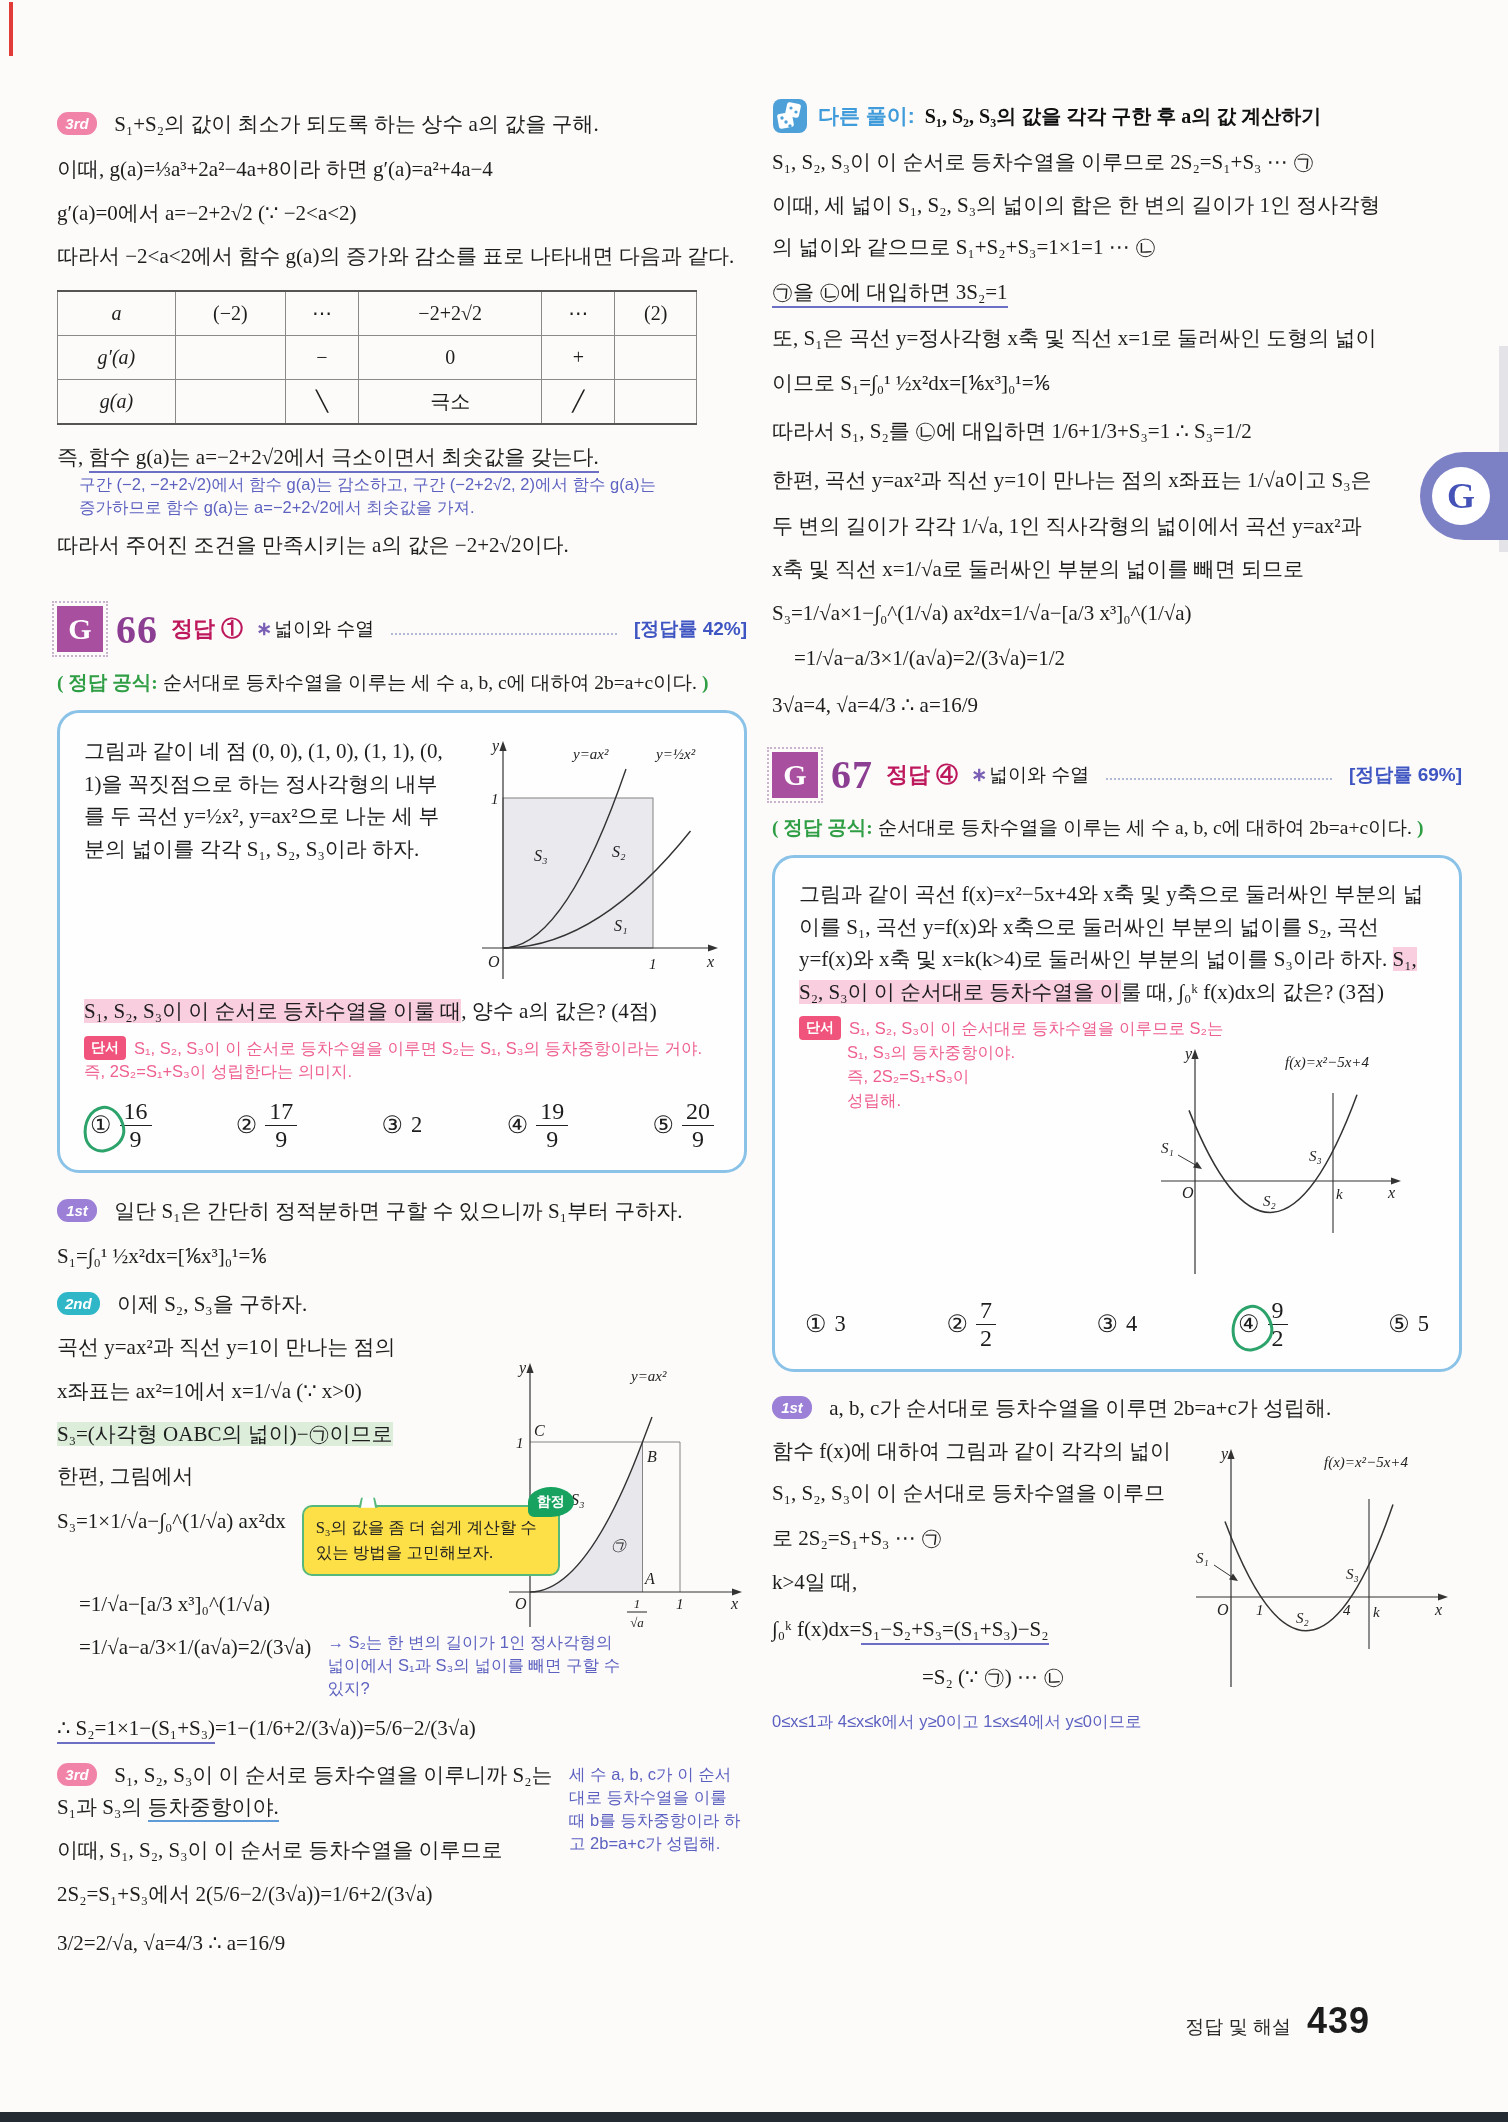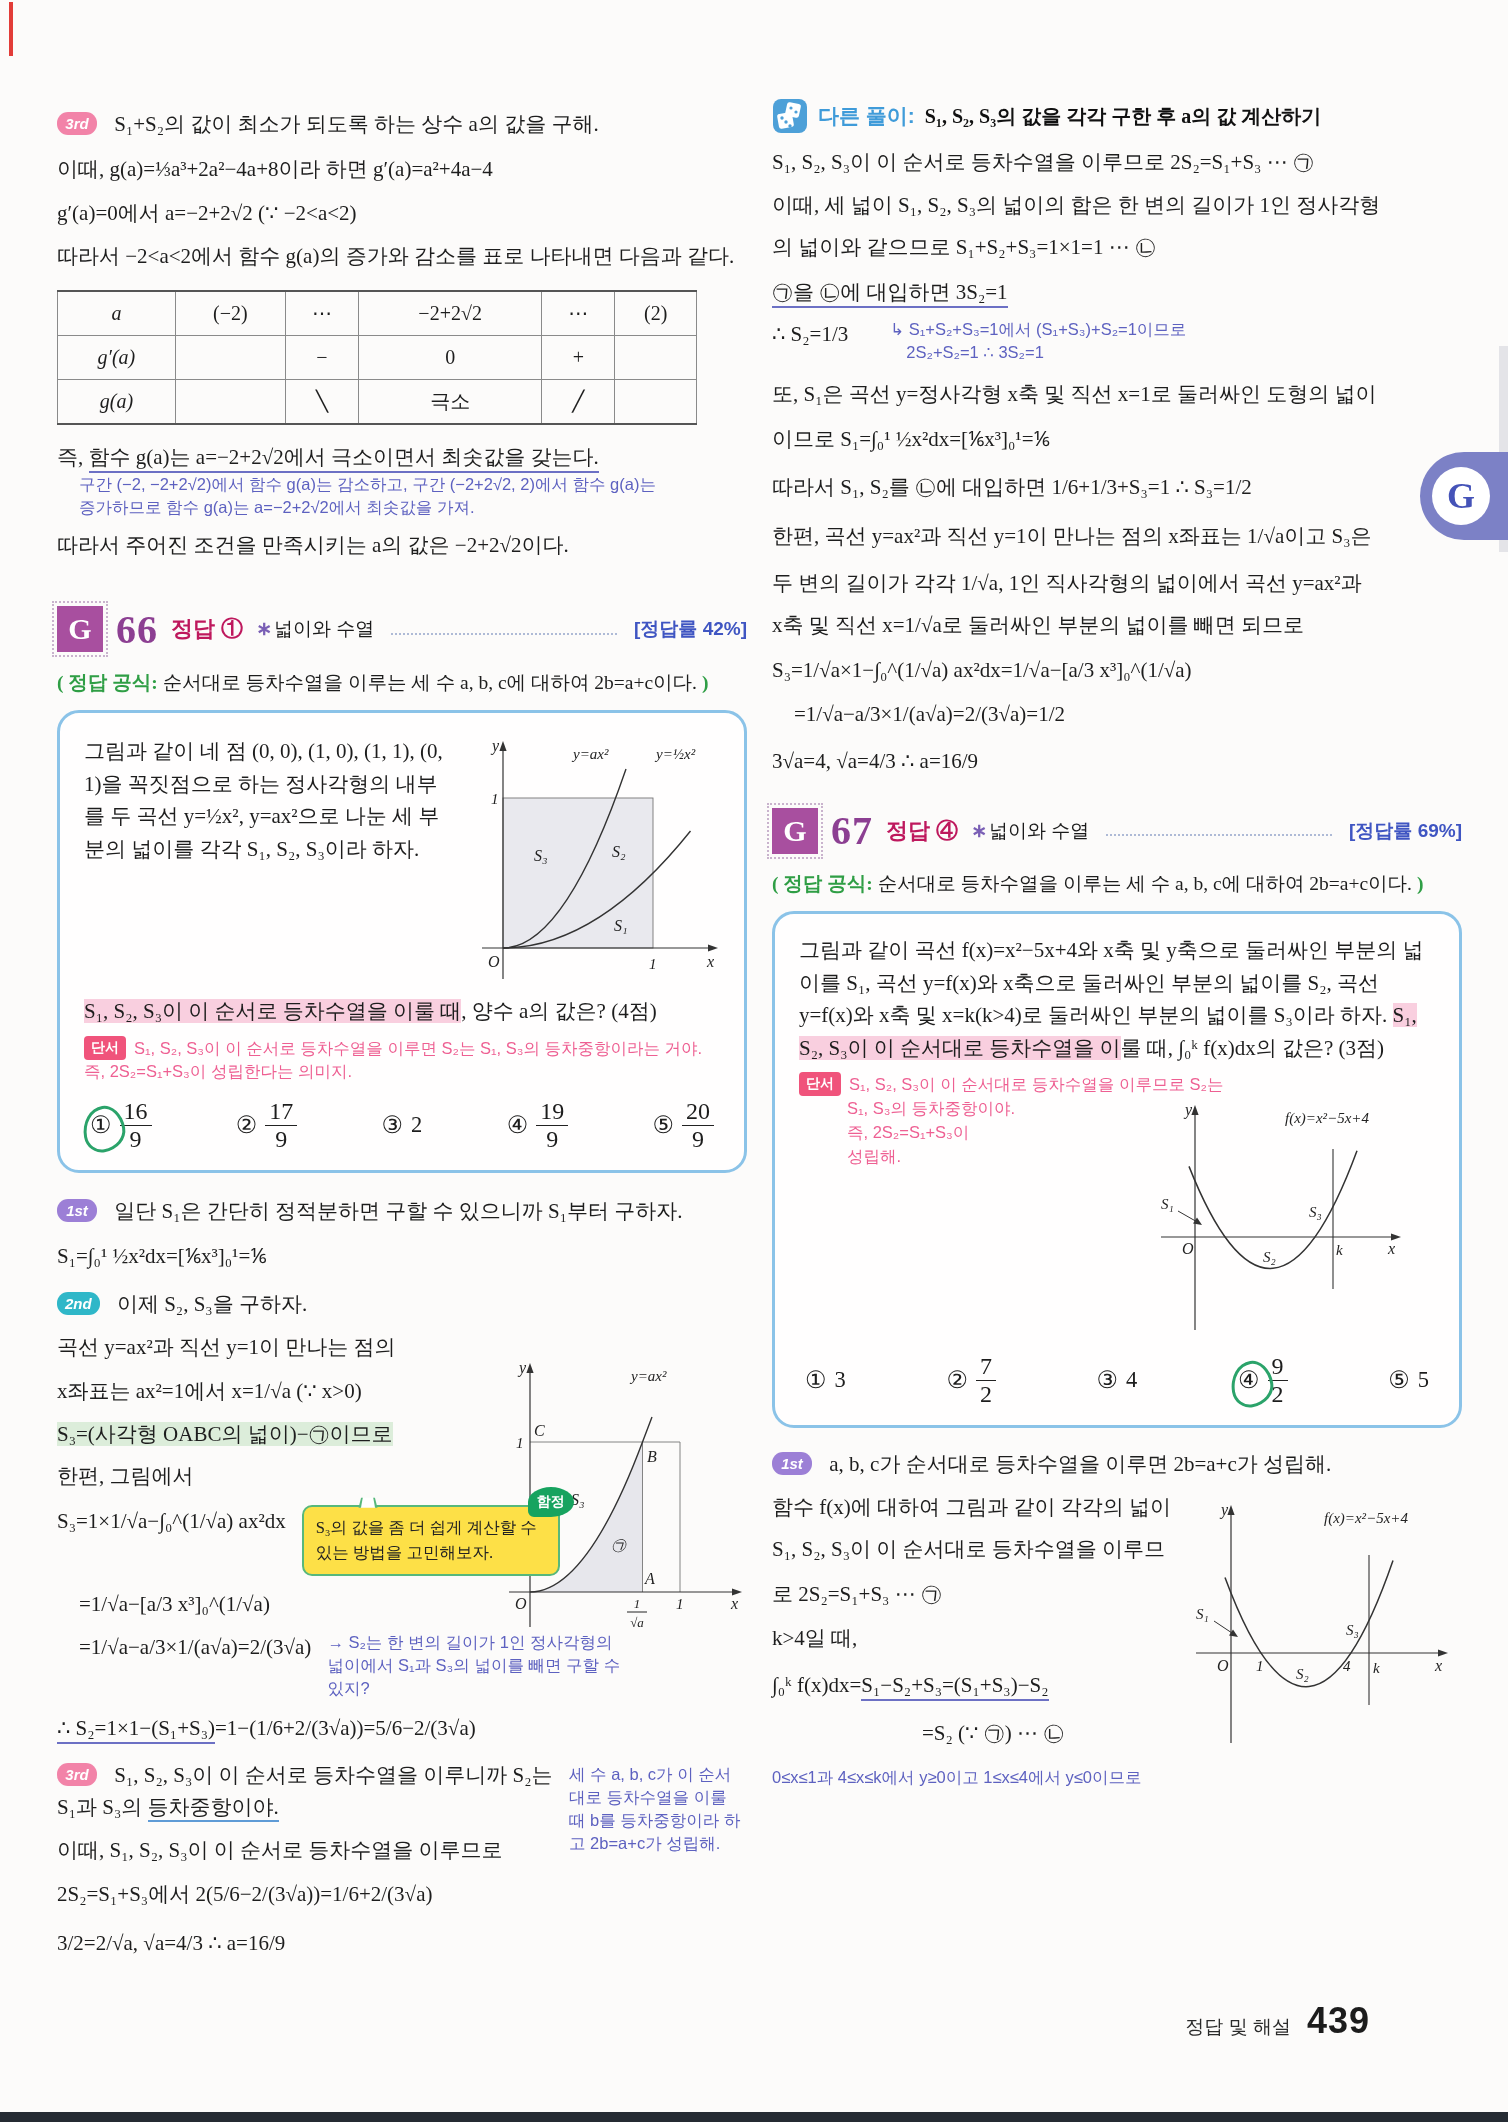--- a/index.html
+++ b/index.html
@@ -287,27 +287,20 @@
         <circle cx="18" cy="28" r="1.7" fill="#4da0d8"></circle>
     </svg>
     <span class="altlabel">다른 풀이:</span>
     <span class="alttitle">S₁, S₂, S₃의 값을 각각 구한 후 a의 값 계산하기</span>
   </div>
 
   <p class="math">S₁, S₂, S₃이 이 순서로 등차수열을 이루므로 2S₂=S₁+S₃ ⋯ ㉠</p>
   <p class="t">이때, 세 넓이 S₁, S₂, S₃의 넓이의 합은 한 변의 길이가 1인 정사각형</p>
   <p class="t">의 넓이와 같으므로 S₁+S₂+S₃=1×1=1 ⋯ ㉡</p>
   <p class="math"><span class="ul">㉠을 ㉡에 대입하면 3S₂=1</span></p>
-  <div class="row" style="margin-top:10px">
-    <p class="math" style="margin-top:0;flex:0 0 auto">∴ S₂=1/3</p>
-    <div class="note altnote">
-      <div>↳ S₁+S₂+S₃=1에서 (S₁+S₃)+S₂=1이므로</div>
-      <div style="padding-left:16px">2S₂+S₂=1      ∴ 3S₂=1</div>
-    </div>
-  </div>
   <p class="t" style="margin-top:14px">또, S₁은 곡선 y=정사각형 x축 및 직선 x=1로 둘러싸인 도형의 넓이</p>
   <p class="math">이므로 S₁=∫₀¹ ½x²dx=[⅙x³]₀¹=⅙</p>
   <p class="math" style="margin-top:16px">따라서 S₁, S₂를 ㉡에 대입하면 1/6+1/3+S₃=1      ∴ S₃=1/2</p>
   <p class="t" style="margin-top:16px">한편, 곡선 y=ax²과 직선 y=1이 만나는 점의 x좌표는 1/√a이고 S₃은</p>
   <p class="t" style="margin-top:14px">두 변의 길이가 각각 1/√a, 1인 직사각형의 넓이에서 곡선 y=ax²과</p>
   <p class="t">x축 및 직선 x=1/√a로 둘러싸인 부분의 넓이를 빼면 되므로</p>
   <p class="math">S₃=1/√a×1−∫₀^(1/√a) ax²dx=1/√a−[a/3 x³]₀^(1/√a)</p>
   <p class="math indent">=1/√a−a/3×1/(a√a)=2/(3√a)=1/2</p>
   <p class="math" style="margin-top:14px">3√a=4, √a=4/3      ∴ a=16/9</p>
 

